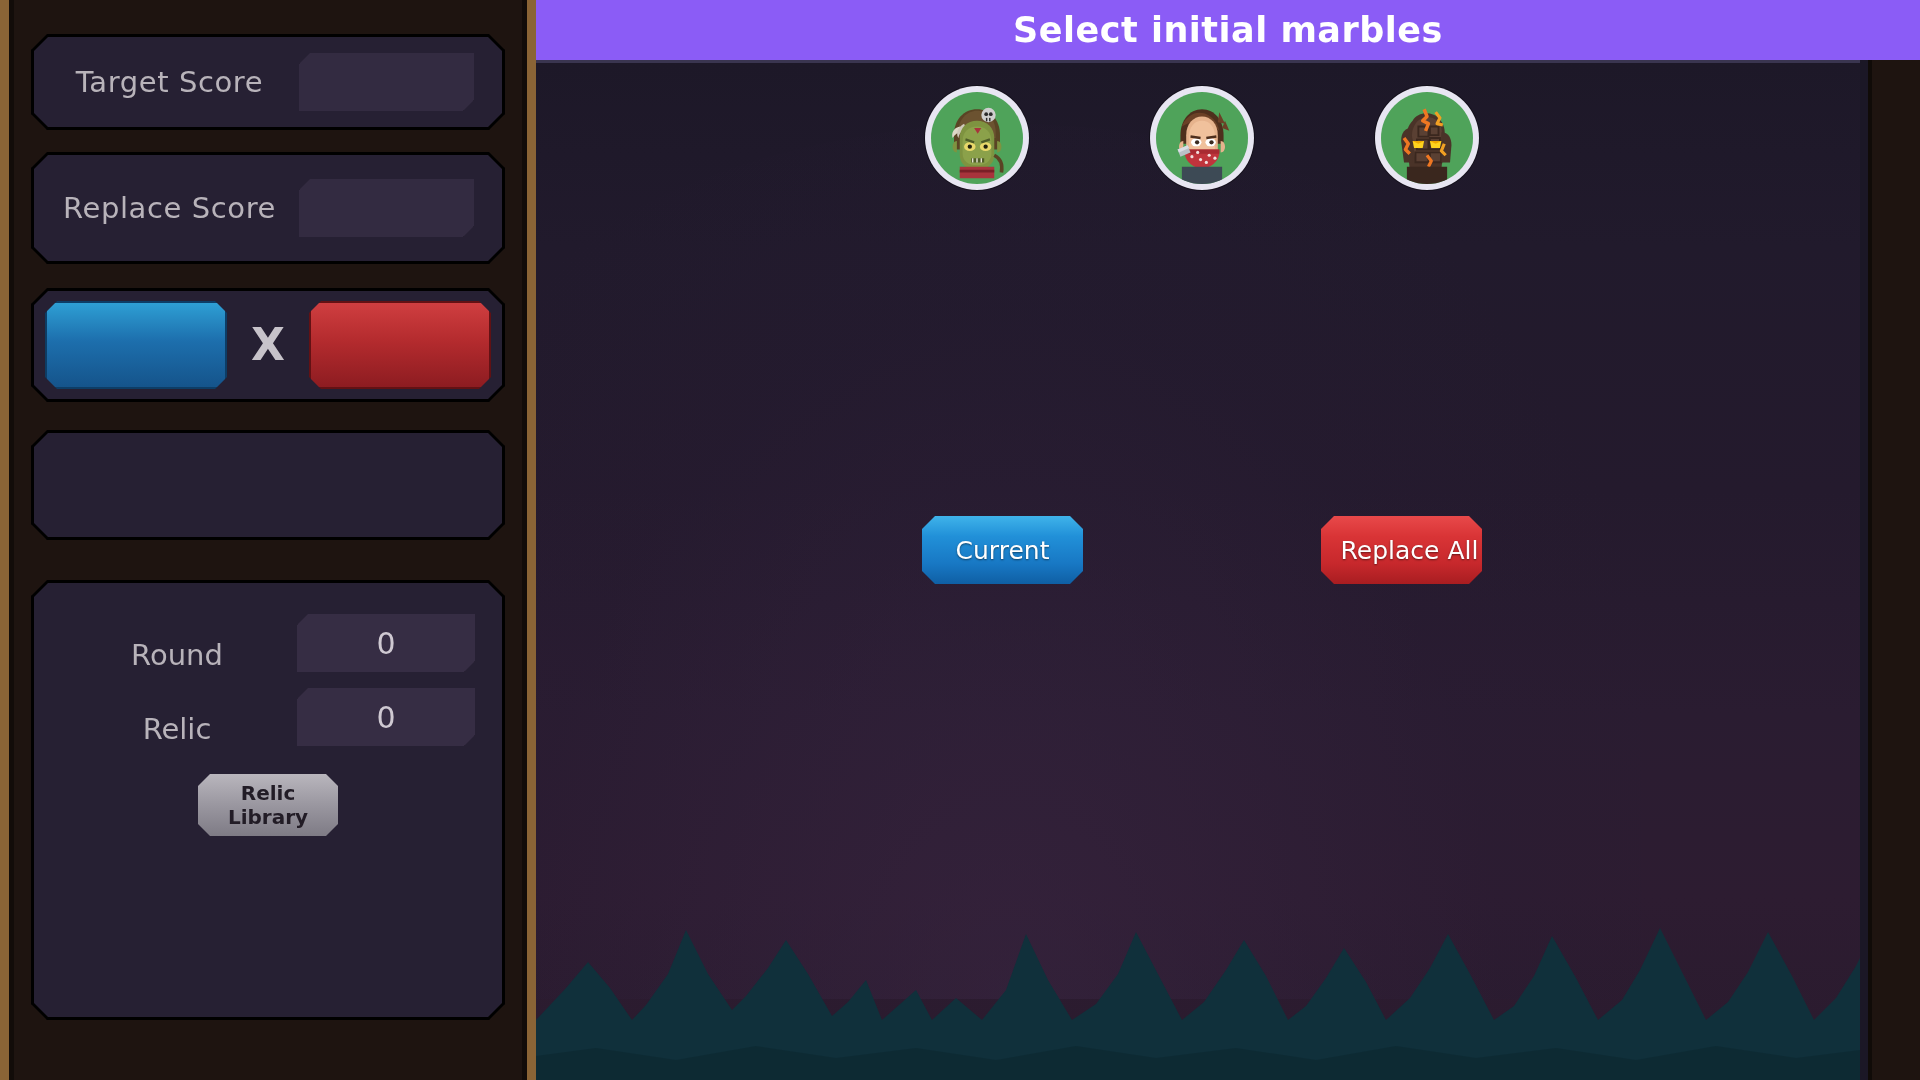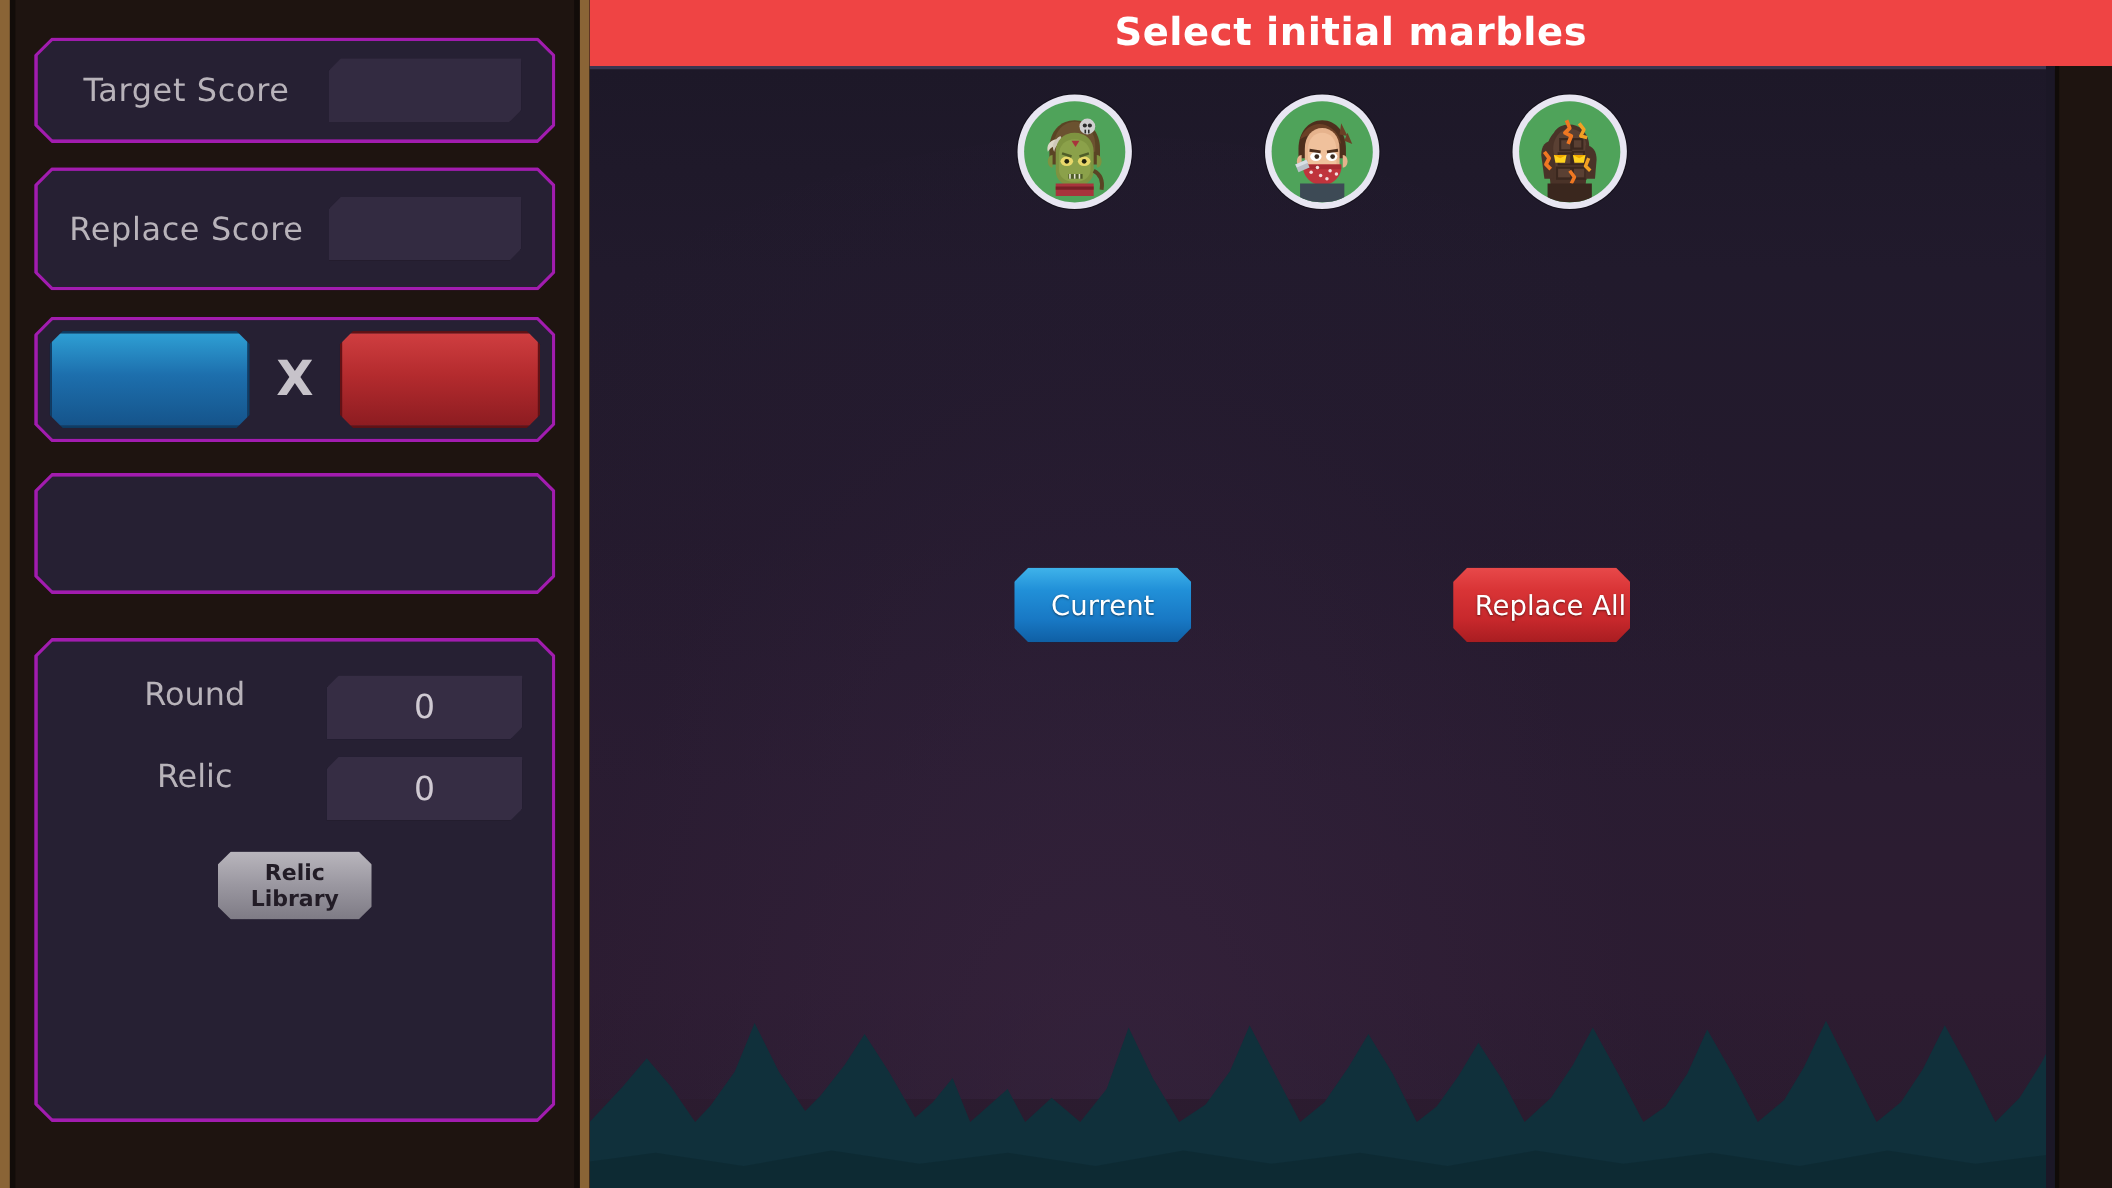--- a/index.html
+++ b/index.html
@@ -47,21 +47,21 @@
     position: absolute;
     right: 0; top: 0; bottom: 0;
     width: 5px;
     background: #120c09;
     z-index: 3;
   }
 
   
   .panel {
     position: relative;
-    background: #a21caf;
+    background: #000000;
     clip-path: polygon(
       16px 0, calc(100% - 16px) 0, 100% 16px,
       100% calc(100% - 16px), calc(100% - 16px) 100%,
       16px 100%, 0 calc(100% - 16px), 0 16px);
     box-shadow: 0 3px 0 rgba(0,0,0,.55);
   }
   .panel-inner {
     position: absolute;
     inset: 3px;
     background: #262033;
@@ -158,21 +158,21 @@
     z-index: 2;
     height: 100%;
     padding: 34px 26px 22px 26px;
     display: flex;
     flex-direction: column;
     align-items: center;
     gap: 16px;
   }
   .stat-line {
     display: flex;
-    align-items: flex-start;
+    align-items: flex-end;
     width: 100%;
   }
   .stat-label {
     color: #b8b3ba;
     font-size: 29px;
     width: 240px;
     text-align: center;
   }
   .stat-value {
     width: 178px;
@@ -216,21 +216,21 @@
     position: relative;
     flex: 1;
     height: 1080px;
     background: #1e1410;
     overflow: hidden;
   }
 
   #title-bar {
     position: relative;
     height: 60px;
-    background: #ef4444;
+    background: #8b5cf6;
     display: flex;
     align-items: center;
     justify-content: center;
     z-index: 5;
   }
   #page-title {
     color: #ffffff;
     font-size: 35px;
     font-weight: 700;
     letter-spacing: .5px;

